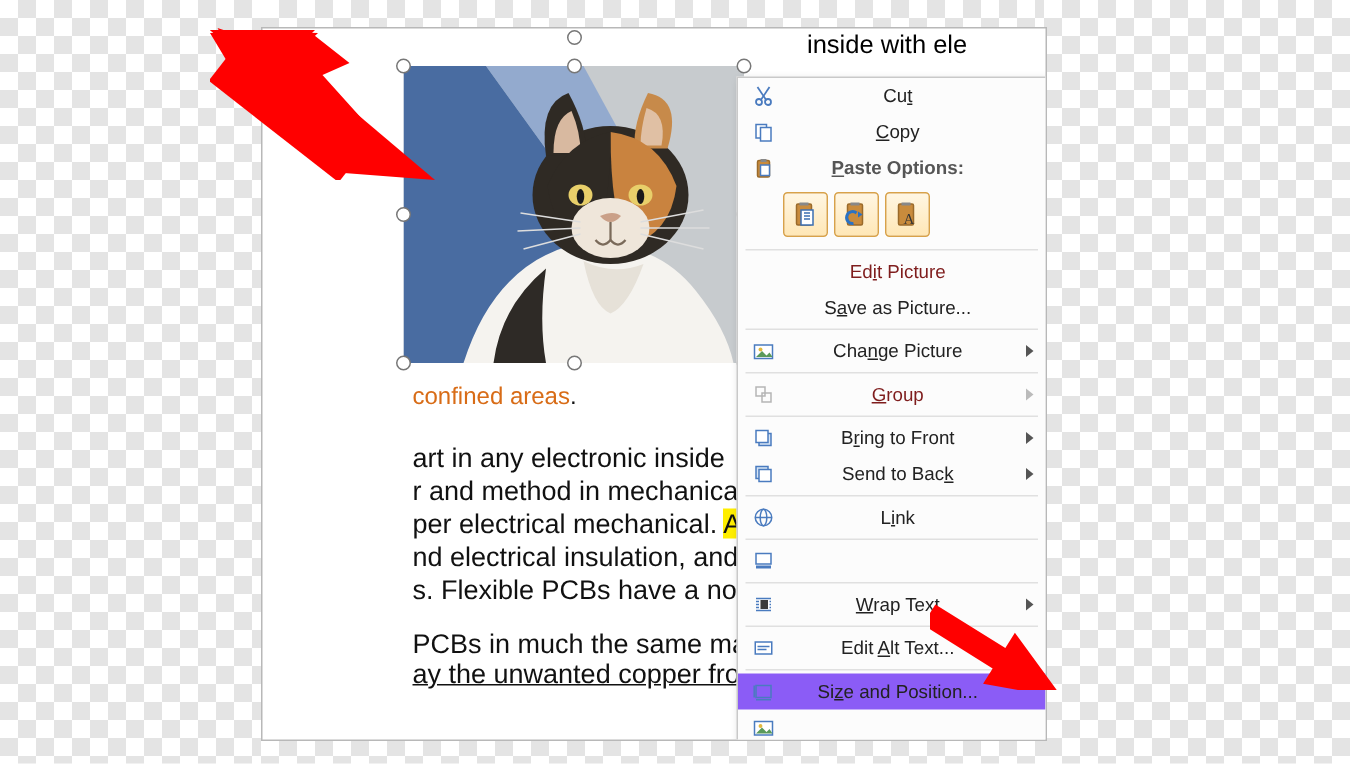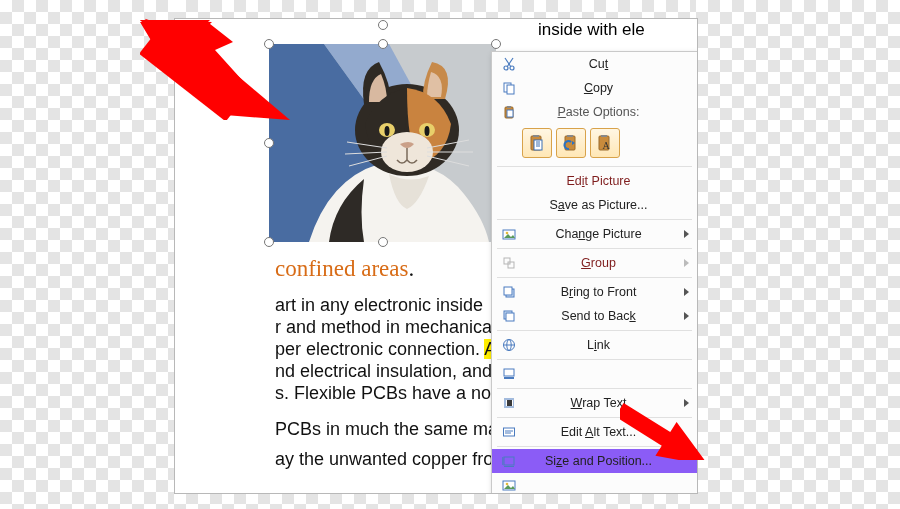--- a/index.html
+++ b/index.html
@@ -42,29 +42,29 @@
 
   
   .doc-line {
     position: absolute;
     left: 100px;
     font-size: 18px;
     color: #111;
     white-space: nowrap;
   }
   .top-line   { top: 1px;  left: 363px; font-size: 17px; color: #000;}
-  .conf       { top: 237px; color: #d86c17; font-size: 23px; font-family: Liberation Serif, serif; }
+  .conf       { top: 237px; color: #d86c17; font-size: 16px; }
   .conf .dot  { color: #111; }
   .l1 { top: 276px; }
   .l2 { top: 298px; }
   .l3 { top: 320px; }
   .l4 { top: 342px; }
   .l5 { top: 364px; }
   .l6 { top: 400px; }
-  .l7 { top: 430px; }
+  .l7 { top: 420px; text-decoration: underline; }
   .hl { background: #ffee00; }
 
   
   .pic-wrap {
     position: absolute;
     left: 94px;
     top: 25px;
     width: 227px;
     height: 198px;
   }
@@ -222,21 +222,21 @@
     <div class="handle h-bm"></div>
     <div class="handle h-br"></div>
   </div>
 
   <div class="doc-line conf">
     <span>confined areas</span><span class="dot">.</span>
   </div>
   <div class="doc-line l1">art in any electronic inside</div>
   <div class="doc-line l2">r and method in mechanical</div>
   <div class="doc-line l3">
-    <span>per electronic connection. </span><span class="hl">A</span>
+    <span>per electrical mechanical. </span><span class="hl">A</span>
   </div>
   <div class="doc-line l4">nd electrical insulation, and</div>
   <div class="doc-line l5">s. Flexible PCBs have a nor</div>
   <div class="doc-line l6">PCBs in much the same ma</div>
   <div class="doc-line l7">ay the unwanted copper fro</div>
 
   <div class="menu">
 
     <div class="item">
       <span class="icon-slot">
@@ -263,21 +263,21 @@
     </div>
 
     <div class="item">
       <span class="icon-slot">
         <svg width="14" height="14" viewBox="0 0 14 14">
             <rect x="3" y="2" width="8" height="11" rx="1" fill="#c98b3c" stroke="#9a6a2a"></rect>
             <rect x="5" y="1" width="4" height="2" fill="#888"></rect>
             <rect x="5" y="5" width="6" height="7" fill="#fff" stroke="#4a7bbf"></rect>
           </svg>
       </span>
-      <span class="lbl" style="font-weight:400;color:#555"><span class="u">P</span>aste Options:</span>
+      <span class="lbl" style="font-weight:700;color:#555"><span class="u">P</span>aste Options:</span>
     </div>
 
     <div class="paste-options">
       <div class="paste-btn">
         <svg viewBox="0 0 18 18">
             <rect x="3" y="2" width="10" height="14" rx="1" fill="#c98b3c" stroke="#9a6a2a"></rect>
             <rect x="5" y="1" width="6" height="2" fill="#888"></rect>
             <rect x="6" y="6" width="8" height="10" fill="#fff" stroke="#3b6fb3"></rect>
             <path d="M8 8 h4 M8 10 h4 M8 12 h4" stroke="#3b6fb3" stroke-width="1"></path>
           </svg>

